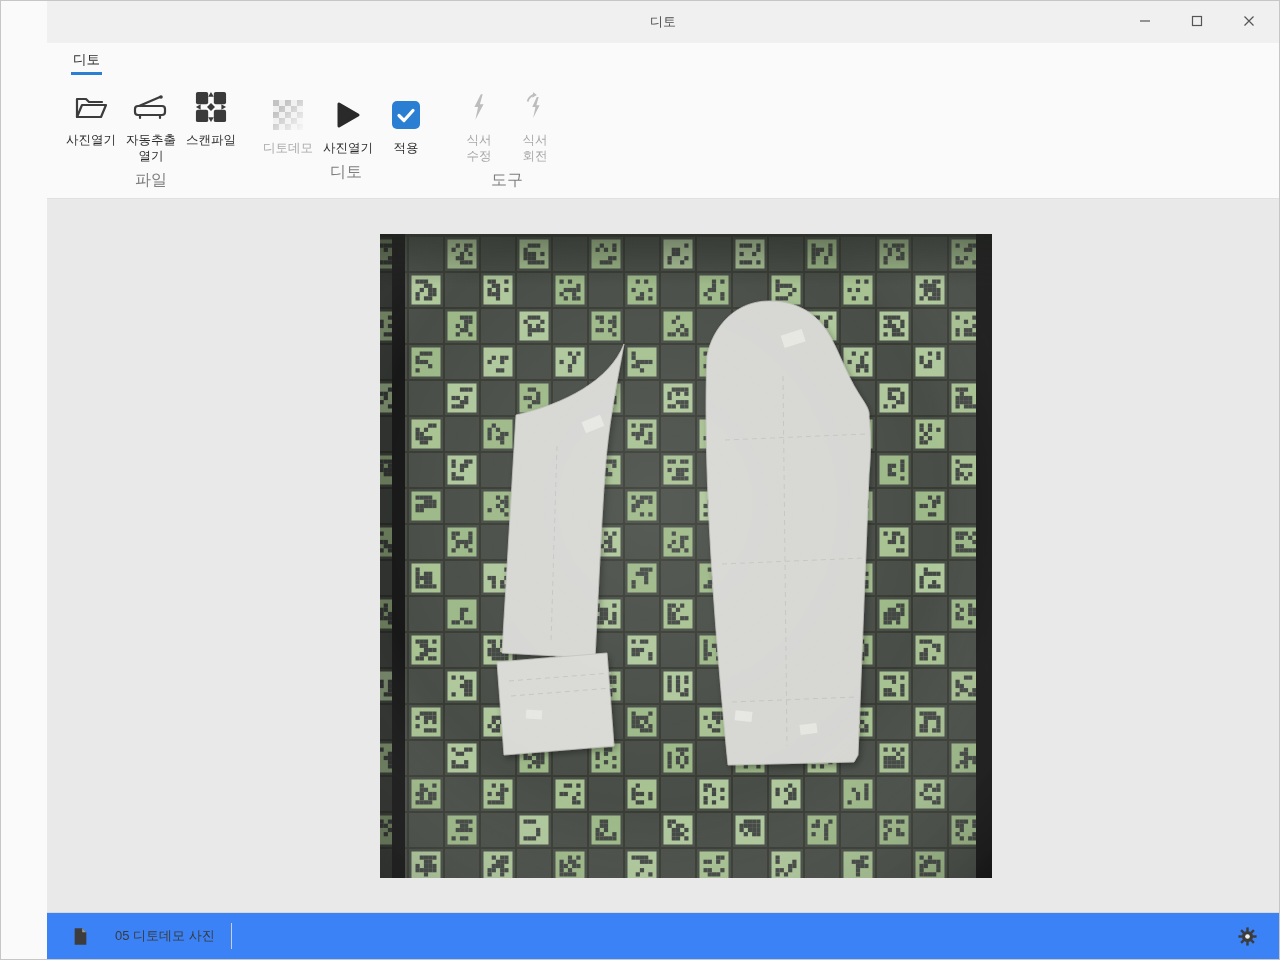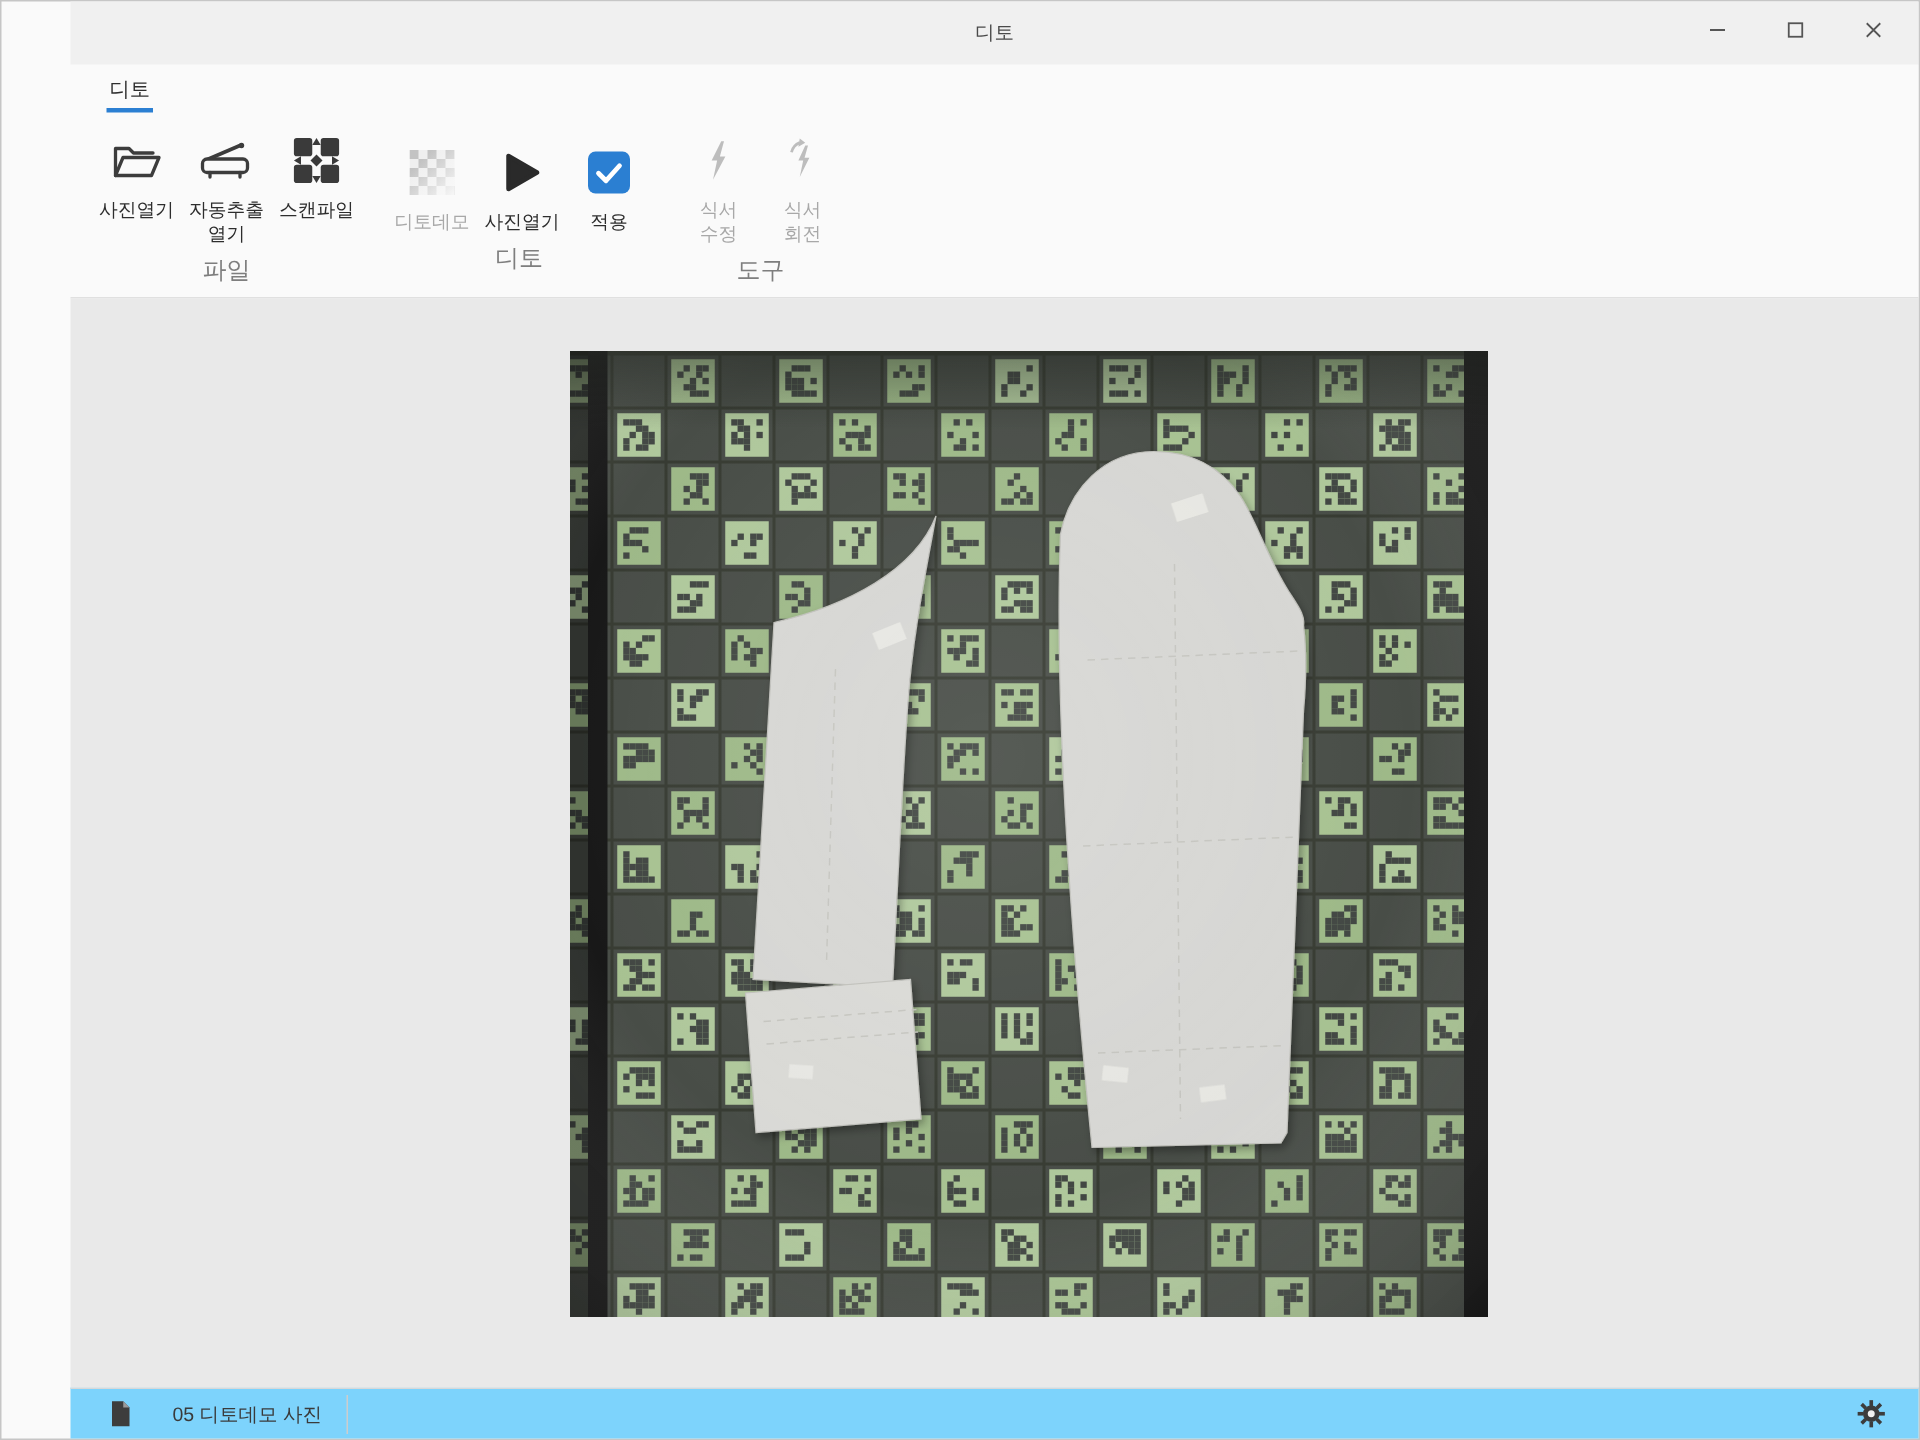--- a/index.html
+++ b/index.html
@@ -38,21 +38,21 @@
   .rb .ic { height:36px; display:flex; align-items:center; justify-content:center; }
   .rb .lbl { font-size:12.5px; line-height:16px; color:#2d2d2d; text-align:center; white-space:pre-line; }
   .rb.disabled .lbl { color:#a8a8a8; }
 
   
   .canvas { flex:1 1 auto; background:#e9e9e9; position:relative; overflow:hidden; }
   .photo { position:absolute; left:333px; top:35px; width:612px; height:644px; }
   .photo svg { display:block; }
 
   
-  .statusbar { height:34px; flex:0 0 auto; background:#7dd3fc; border-top:1px solid #d8d8d8;
+  .statusbar { height:47px; flex:0 0 auto; background:#3b82f6; border-top:1px solid #d8d8d8;
                display:flex; align-items:center; padding:0 22px 0 26px; }
   .statusbar .doc { display:flex; margin-right:27px; }
   .statusbar .fname { font-size:13px; color:#3a3a3a; }
   .statusbar .s-sep { width:1px; height:26px; background:#cdcdcd; margin-left:16px; }
   .statusbar .spacer { flex:1 1 auto; }
   .statusbar .gear { display:flex; cursor:pointer; }
 </style>
 </head>
 <body>
 

